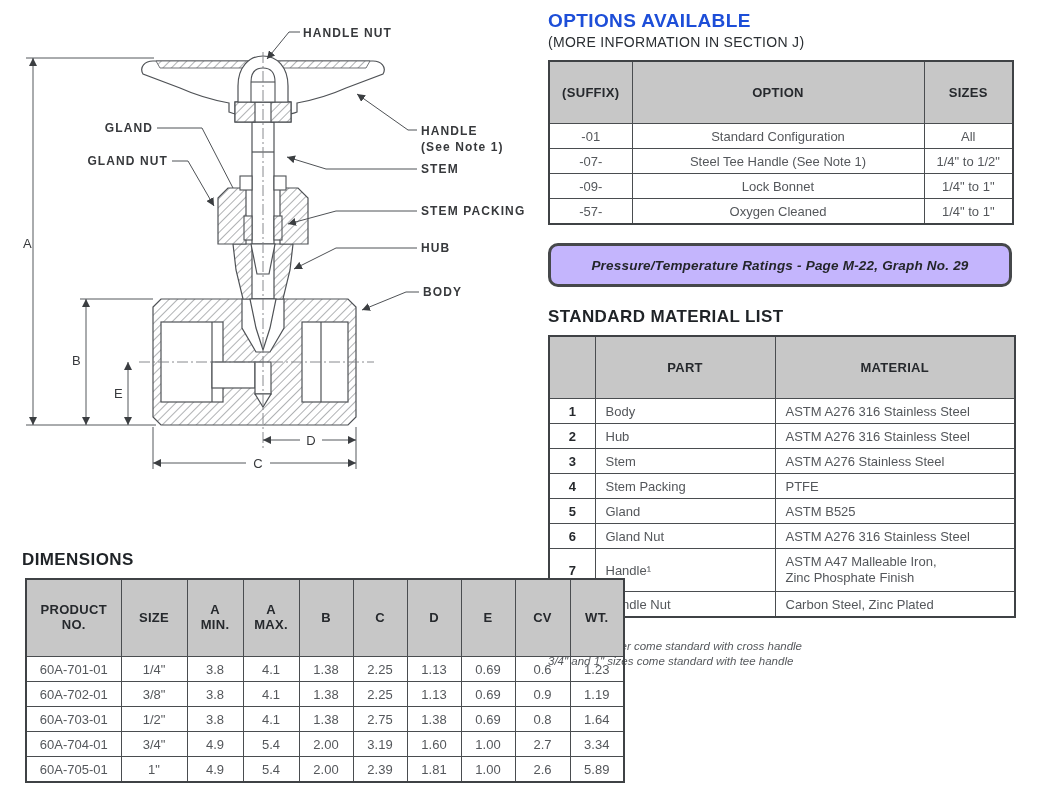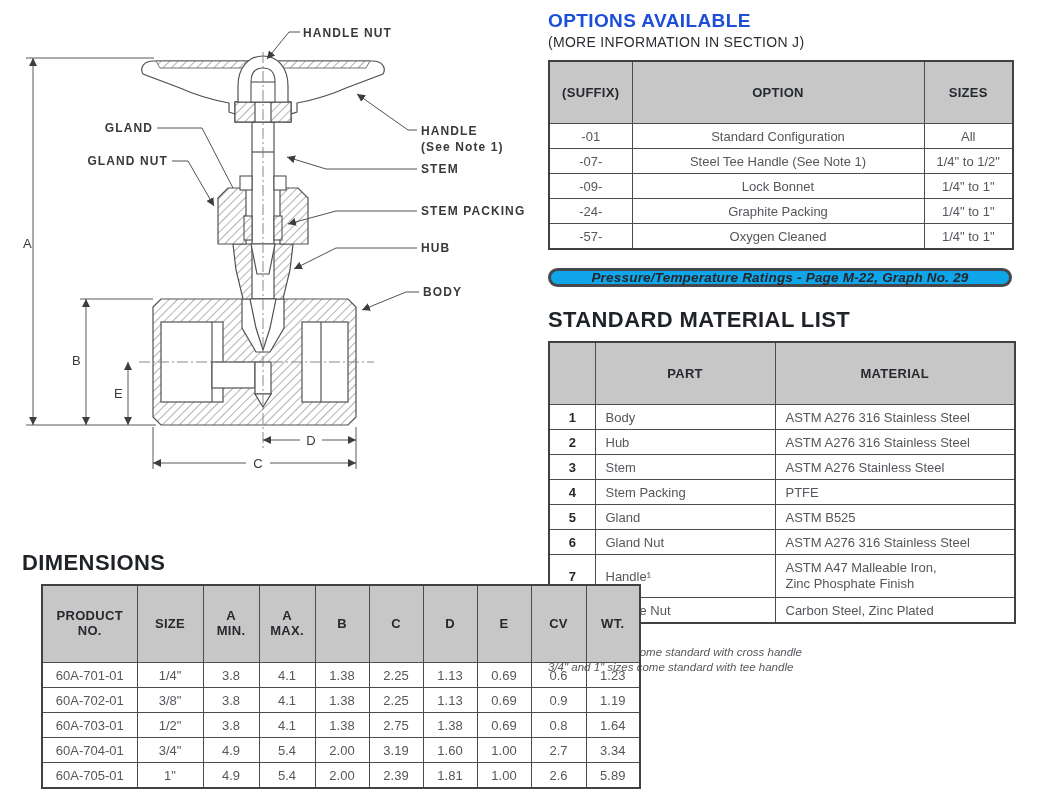--- a/index.html
+++ b/index.html
@@ -3,46 +3,46 @@
 <meta charset="utf-8">
 <style>
   html,body{margin:0;padding:0;background:#ffffff;}
   .page{position:relative;width:1047px;height:800px;background:#fff;overflow:hidden;
         font-family:"Liberation Sans",sans-serif;color:#3c4043;}
 
   
   .right-col{position:absolute;left:548px;top:10px;width:476px;}
   .h-big{font-size:19px;font-weight:800;color:#1d4ed8;letter-spacing:.4px;margin:0;}
   .h-sub{font-size:14px;font-weight:400;color:#2b2f33;letter-spacing:.3px;margin:2px 0 10px 0;}
-  .h-med{font-size:22px;font-weight:800;color:#1f2327;letter-spacing:.4px;margin:20px 0 8px 0;}
+  .h-med{font-size:17px;font-weight:800;color:#1f2327;letter-spacing:.4px;margin:20px 0 8px 0;}
 
   table{border-collapse:collapse;table-layout:fixed;}
   th,td{border:1.4px solid #4a4d50;font-size:13px;overflow:hidden;}
   table.bordered{border:2px solid #3f4245;}
   th{background:#c7c7c7;color:#26292d;font-weight:700;letter-spacing:.3px;
      height:25px;text-align:center;padding:18px 4px;}
   td{color:#54575b;height:22px;text-align:center;padding:1px 4px;}
 
   .t-options{width:464px;}
   .t-materials{width:466px;border-radius:7px;}
   .t-materials td.left{text-align:left;padding-left:10px;}
   .t-materials td.num{font-weight:700;color:#26292d;}
   .pre{white-space:pre-line;line-height:1.25;}
 
-  .banner{box-sizing:border-box;width:464px;height:19px;margin-top:18px;
-          background:#0ea5e9;border:3px solid #46484b;border-radius:10px;
+  .banner{box-sizing:border-box;width:464px;height:44px;margin-top:18px;
+          background:#c4b5fd;border:3px solid #46484b;border-radius:10px;
           display:flex;align-items:center;justify-content:center;
           font-size:13.5px;font-weight:700;font-style:italic;color:#24262a;letter-spacing:.2px;}
 
   .note{margin-top:5px;font-size:11.5px;font-style:italic;color:#55585c;line-height:1.35;}
   .note span{display:block;}
 
   
   .dims-section{position:absolute;left:22px;top:550px;width:610px;}
-  .t-dims{width:598px;margin-left:19px;}
+  .t-dims{width:598px;margin-left:3px;}
   .t-dims th{height:40px;white-space:pre-line;line-height:1.15;}
 
   
   .diagram{position:absolute;left:6px;top:12px;}
   .dlabel{font-family:"Liberation Sans",sans-serif;font-size:12px;font-weight:600;
           letter-spacing:1.1px;fill:#37393c;}
   .dimletter{font-family:"Liberation Sans",sans-serif;font-size:13px;font-weight:500;fill:#37393c;}
 </style>
 </head>
 <body>
@@ -181,25 +181,20 @@
         <td>All</td>
       </tr>
       <tr>
         <td>-07-</td>
         <td>Steel Tee Handle (See Note 1)</td>
         <td>1/4" to 1/2"</td>
       </tr>
       <tr>
         <td>-09-</td>
         <td>Lock Bonnet</td>
-        <td>1/4" to 1"</td>
-      </tr>
-      <tr>
-        <td>-24-</td>
-        <td>Graphite Packing</td>
         <td>1/4" to 1"</td>
       </tr>
       <tr>
         <td>-57-</td>
         <td>Oxygen Cleaned</td>
         <td>1/4" to 1"</td>
       </tr>
     </tbody>
       </table>
 

